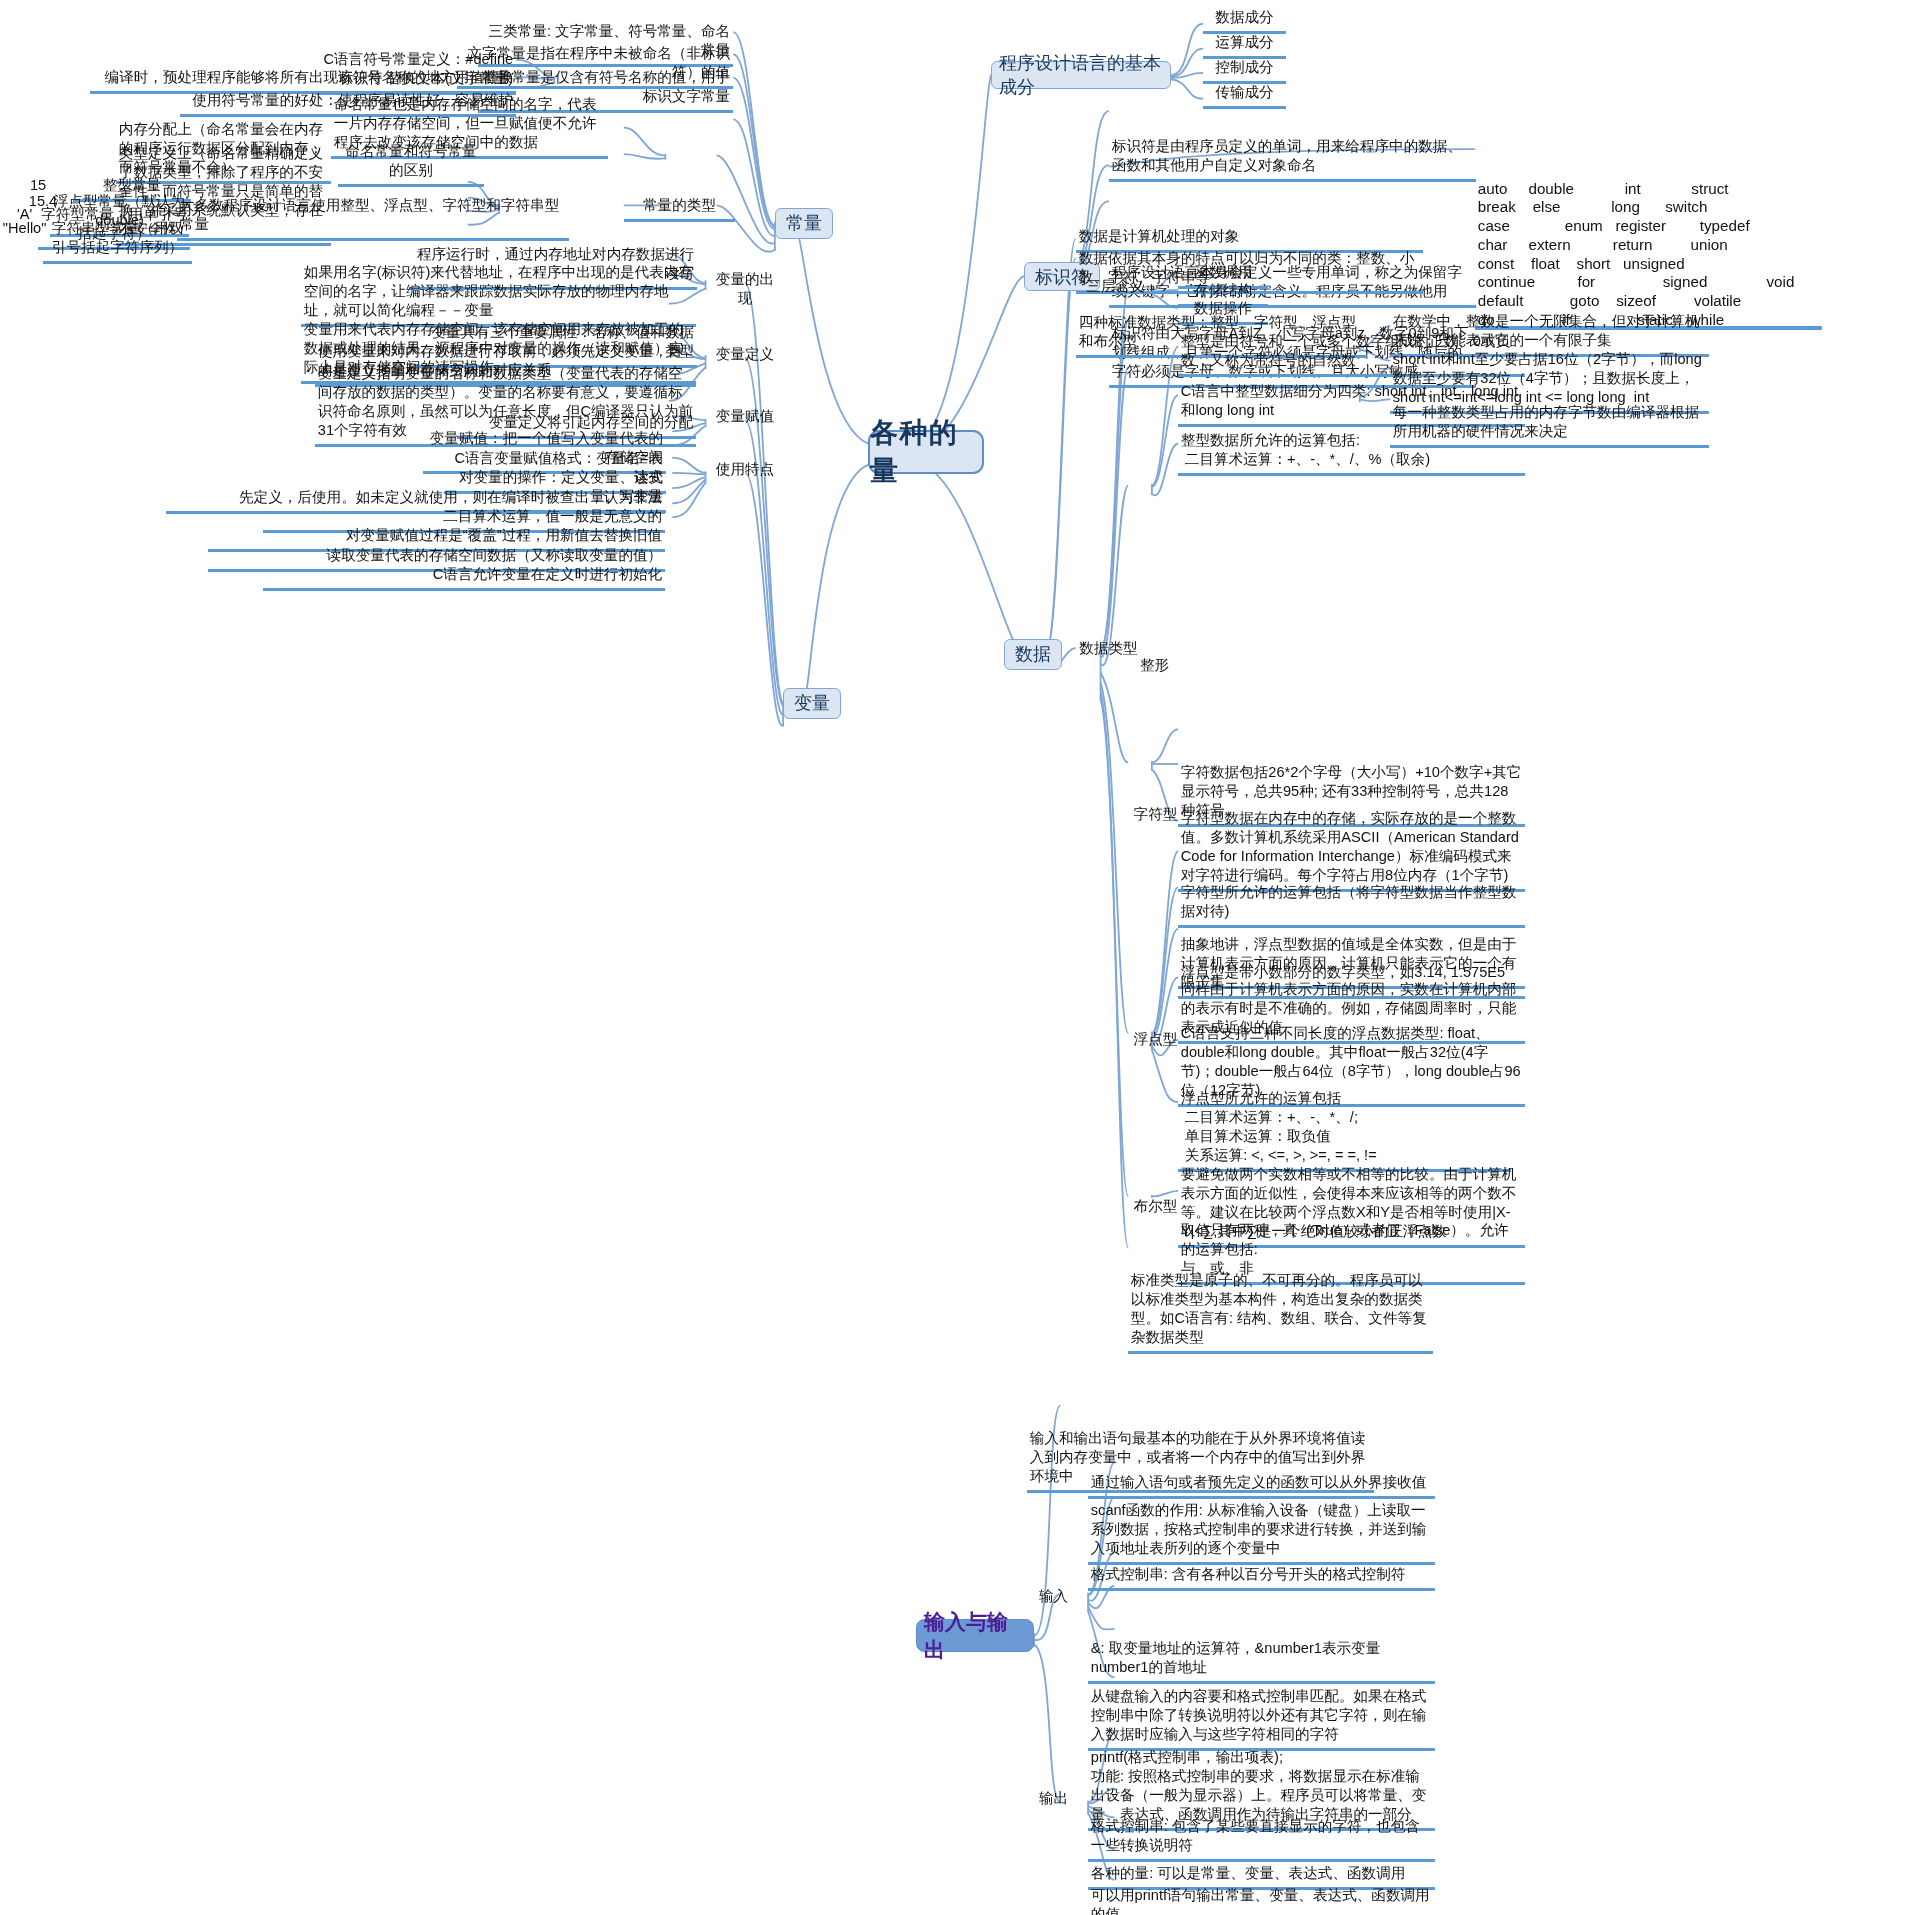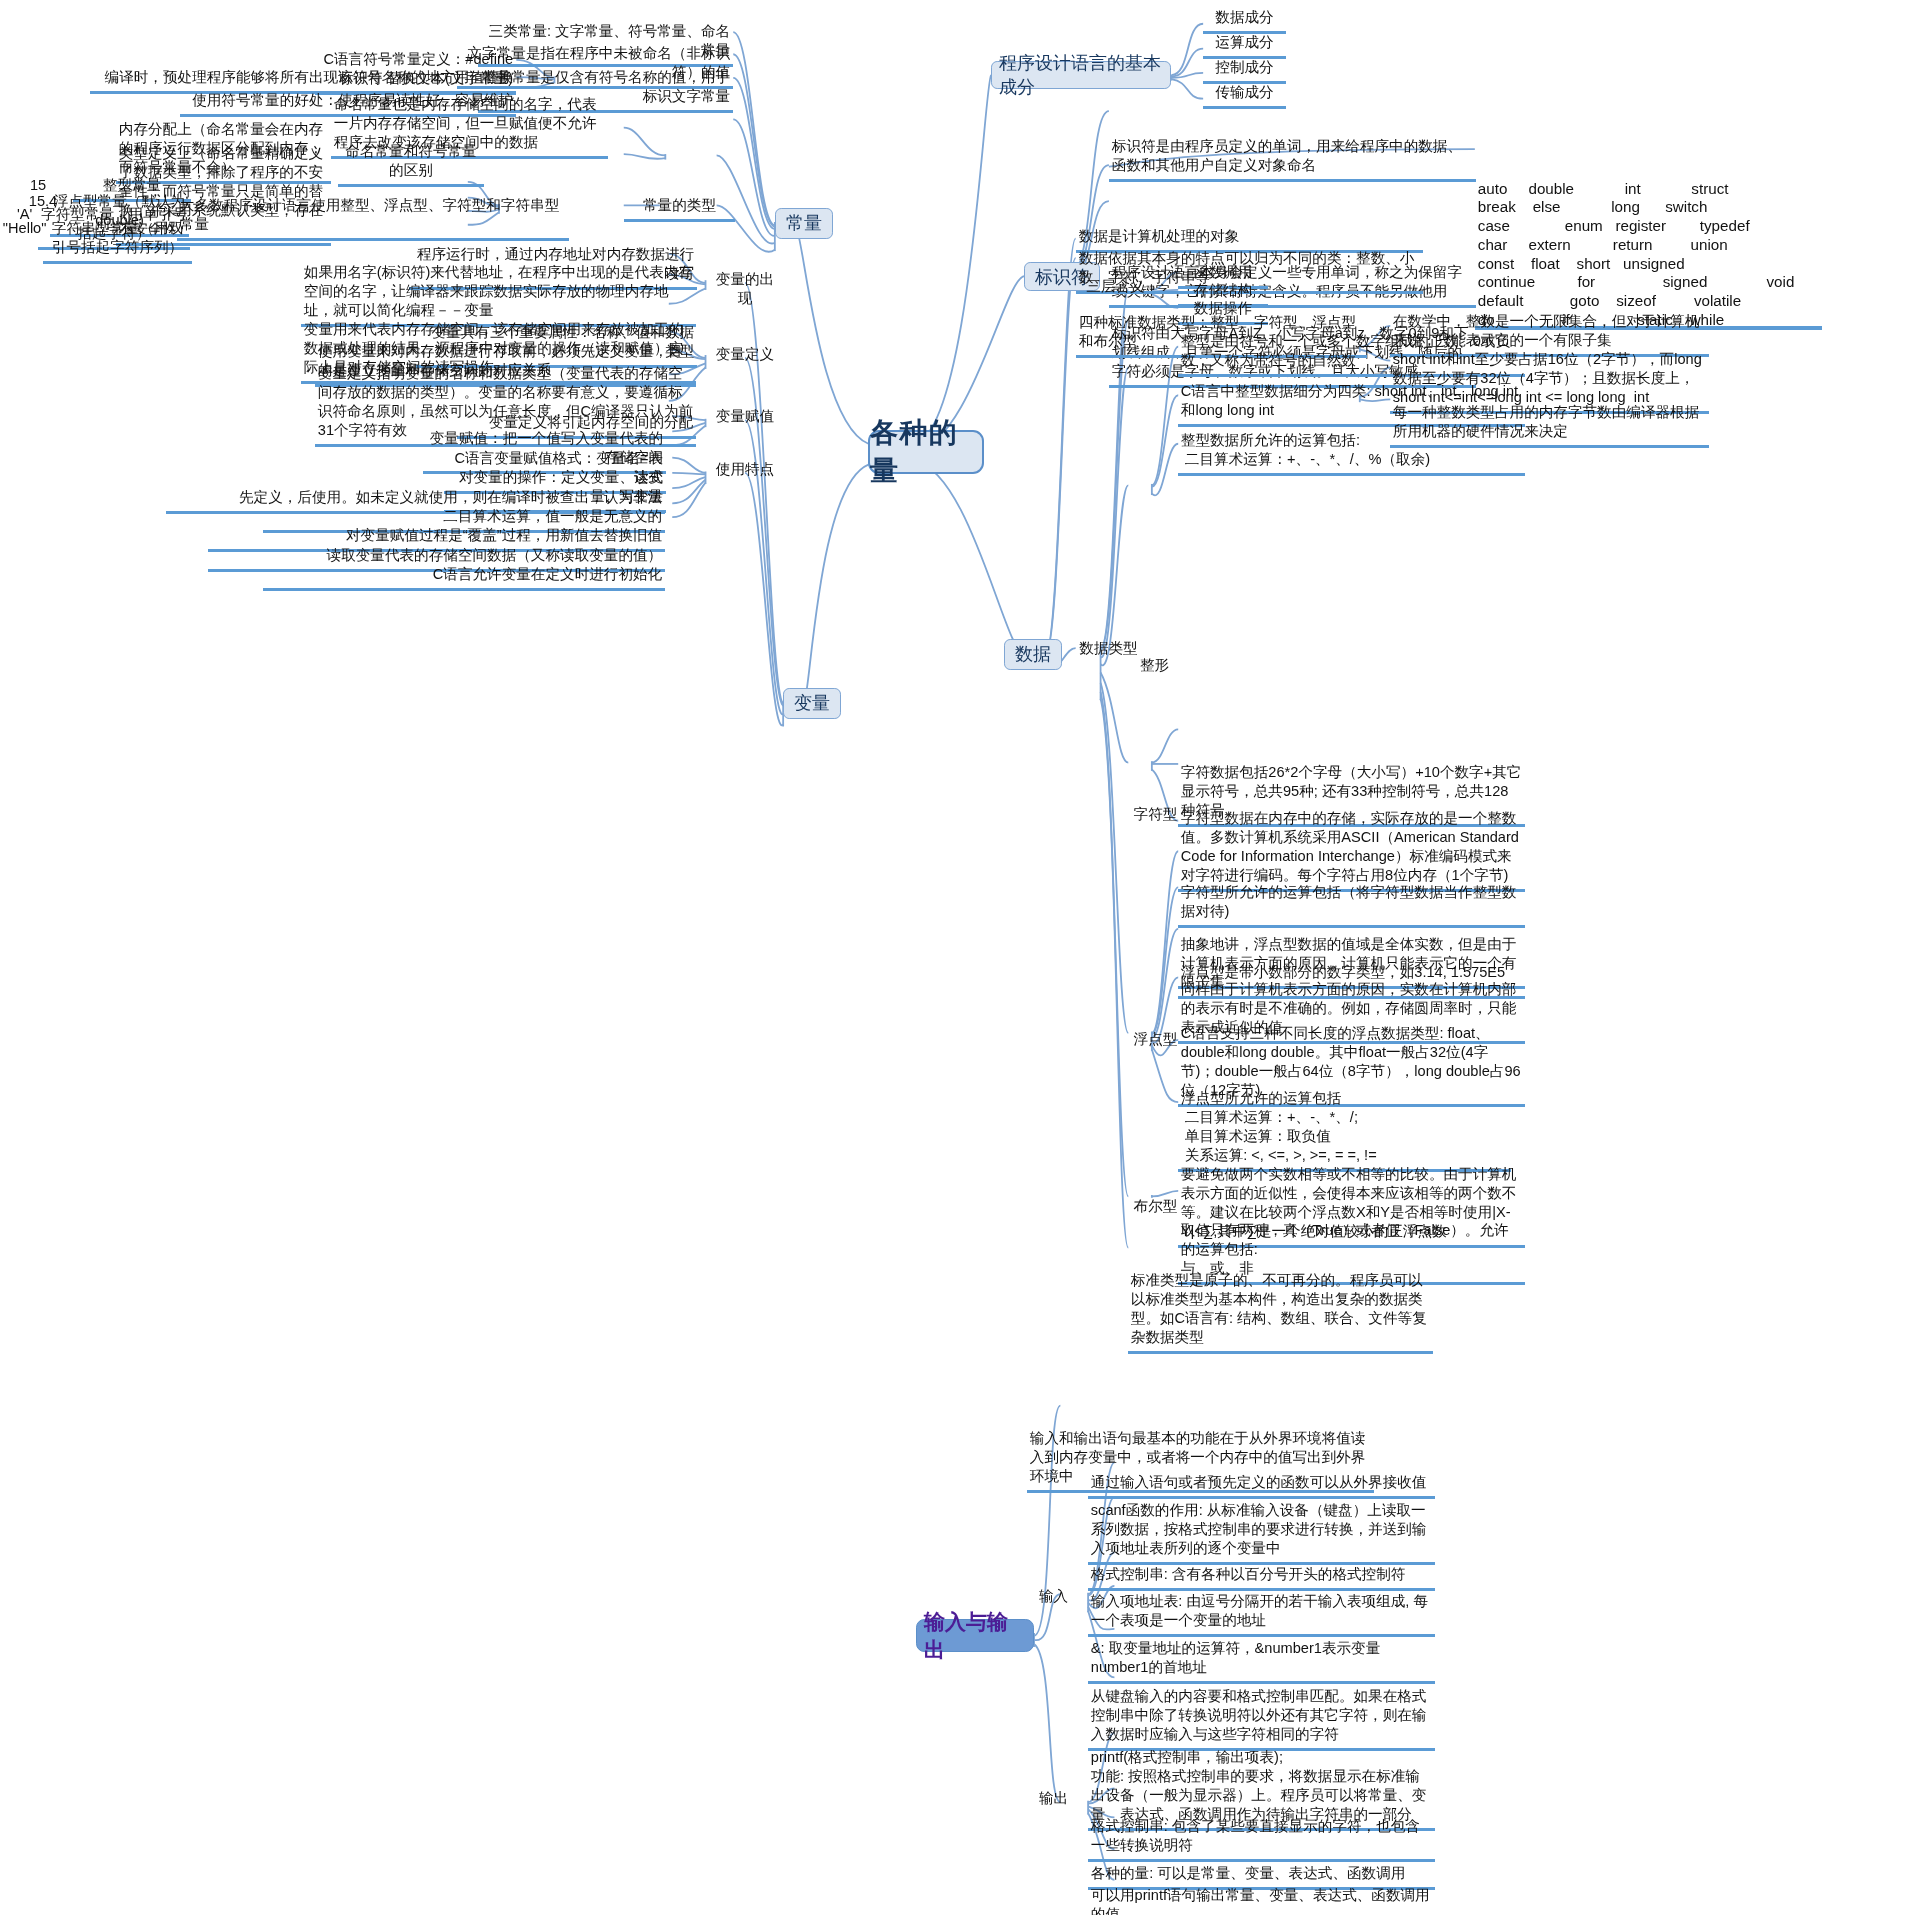--- a/index.html
+++ b/index.html
@@ -327,21 +327,20 @@
 <div class="node leaf" style="left:1128px;top:1270px;width:305px;">标准类型是原子的、不可再分的。程序员可以以标准类型为基本构件，构造出复杂的数据类型。如C语言有: 结构、数组、联合、文件等复杂数据类型</div>
 
 <div class="node boxed io" style="left:916px;top:1619px;width:118px;height:33px;">输入与输出</div>
 
 <div class="node leaf" style="left:1027px;top:1428px;width:347px;">输入和输出语句最基本的功能在于从外界环境将值读入到内存变量中，或者将一个内存中的值写出到外界环境中</div>
 
 <div class="node lbl nb" style="left:1026px;top:1586px;width:55px;">输入</div>
 <div class="node leaf" style="left:1088px;top:1472px;width:347px;">通过输入语句或者预先定义的函数可以从外界接收值</div>
 <div class="node leaf" style="left:1088px;top:1500px;width:347px;">scanf函数的作用: 从标准输入设备（键盘）上读取一系列数据，按格式控制串的要求进行转换，并送到输入项地址表所列的逐个变量中</div>
 <div class="node leaf" style="left:1088px;top:1564px;width:347px;">格式控制串: 含有各种以百分号开头的格式控制符</div>
-<div class="node leaf" style="left:1088px;top:1591px;width:347px;">输入项地址表: 由逗号分隔开的若干输入表项组成, 每一个表项是一个变量的地址</div>
 <div class="node leaf" style="left:1088px;top:1638px;width:347px;">&amp;: 取变量地址的运算符，&amp;number1表示变量number1的首地址</div>
 <div class="node leaf" style="left:1088px;top:1686px;width:347px;">从键盘输入的内容要和格式控制串匹配。如果在格式控制串中除了转换说明符以外还有其它字符，则在输入数据时应输入与这些字符相同的字符</div>
 
 <div class="node lbl nb" style="left:1026px;top:1788px;width:55px;">输出</div>
 <div class="node leaf" style="left:1088px;top:1747px;width:347px;">printf(格式控制串，输出项表);
 功能: 按照格式控制串的要求，将数据显示在标准输出设备（一般为显示器）上。程序员可以将常量、变量、表达式、函数调用作为待输出字符串的一部分</div>
 <div class="node leaf" style="left:1088px;top:1816px;width:347px;">格式控制串: 包含了某些要直接显示的字符，也包含一些转换说明符</div>
 <div class="node leaf" style="left:1088px;top:1863px;width:347px;">各种的量: 可以是常量、变量、表达式、函数调用</div>
 <div class="node leaf" style="left:1088px;top:1885px;width:347px;">可以用printf语句输出常量、变量、表达式、函数调用的值</div>
 

